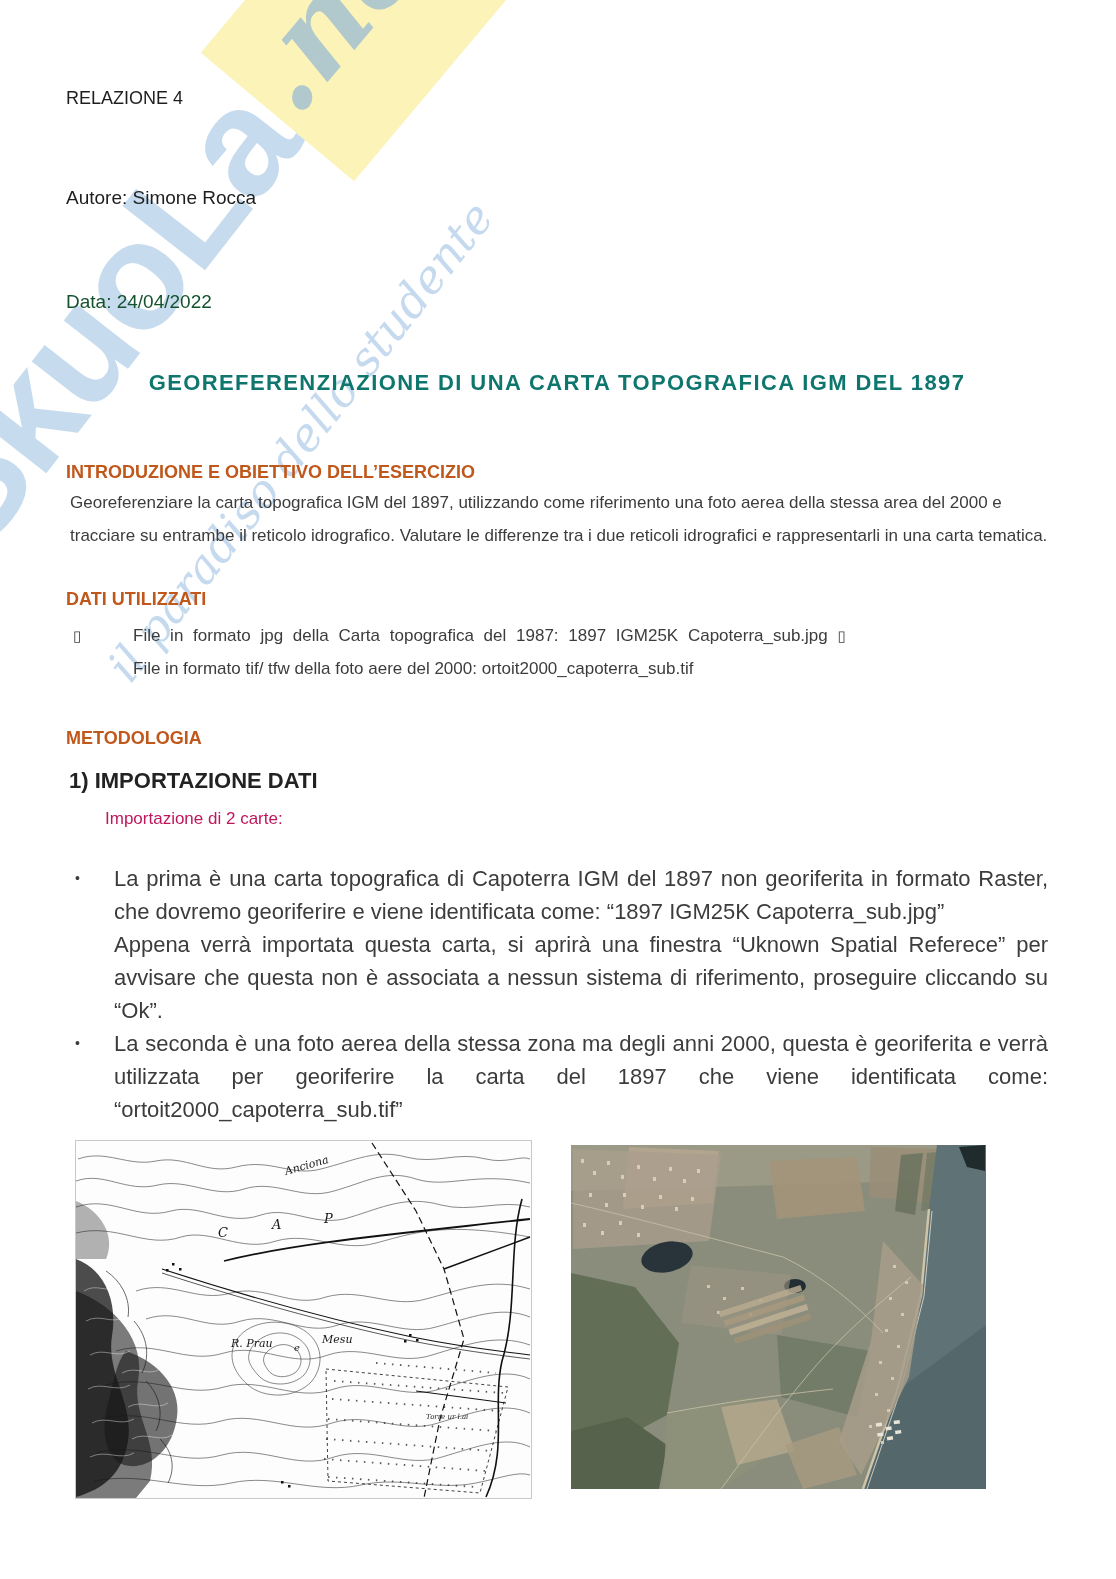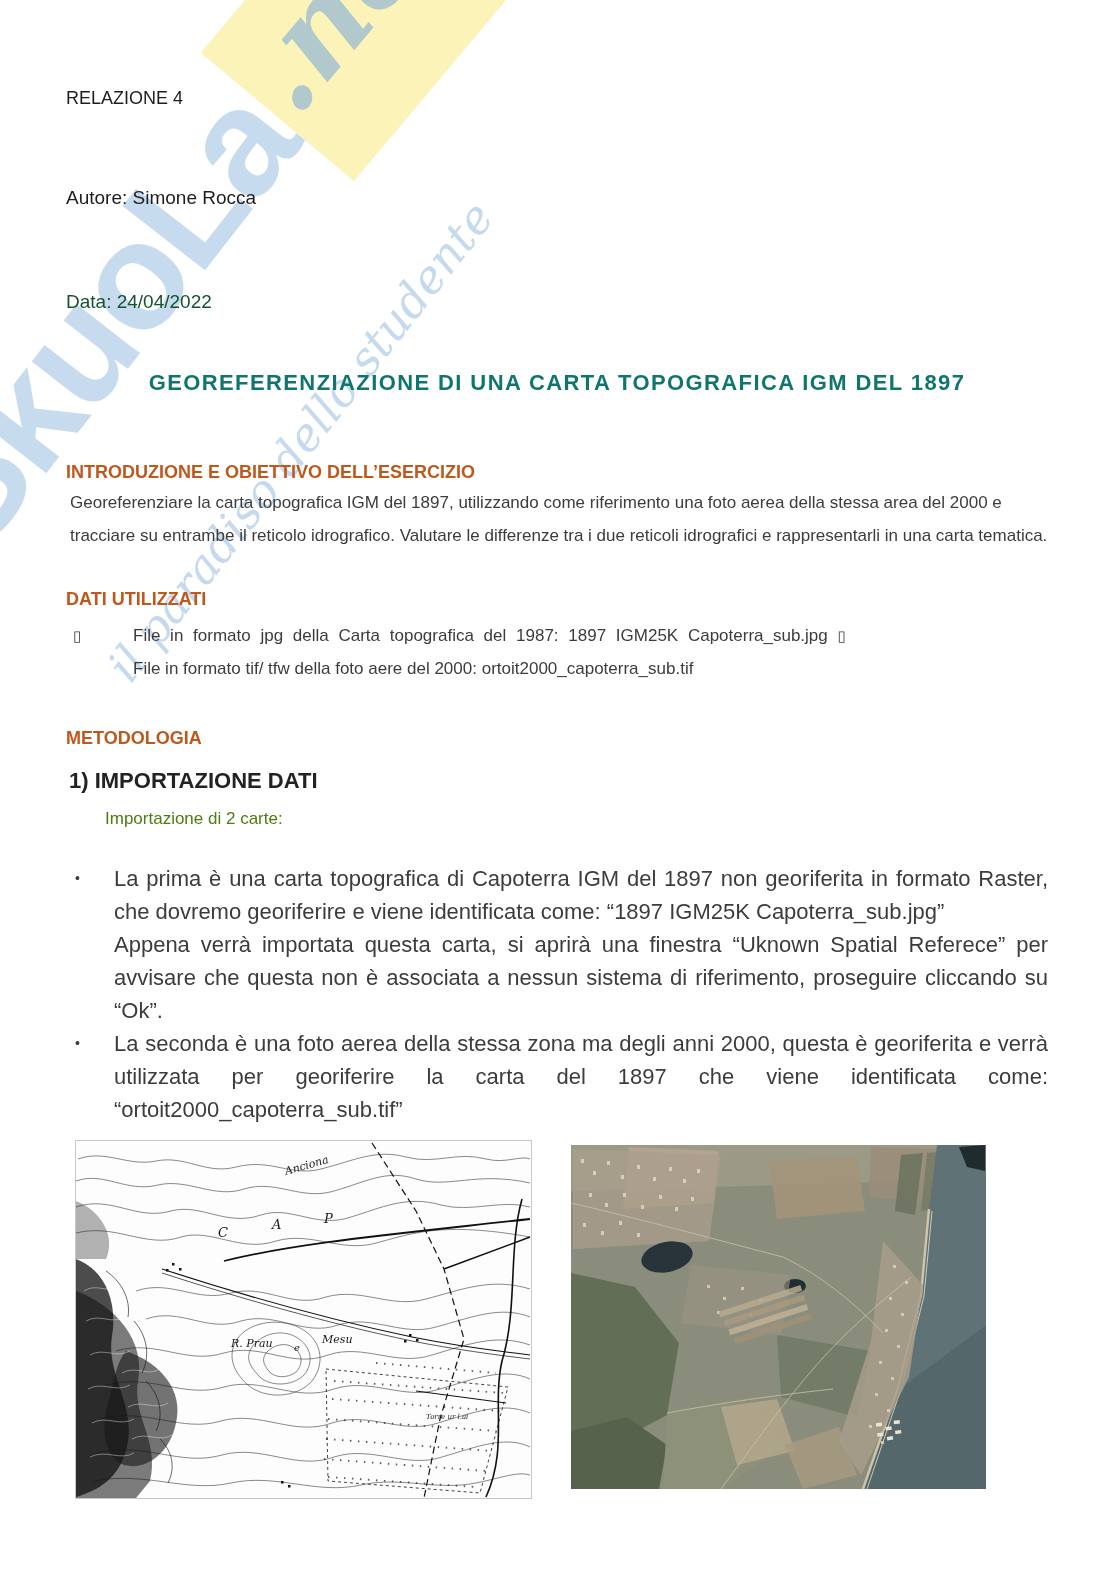--- a/index.html
+++ b/index.html
@@ -52,21 +52,21 @@
   p.body-text{margin:3px 0 0 0;padding-left:4px;font-size:17px;line-height:33px;color:#3c3c3c;}
   .sec-dati{margin-top:36px;}
   .dati-row{display:flex;margin-top:9px;}
   .dati-marker{width:60px;padding-left:7px;font-size:15px;line-height:33px;color:#3c3c3c;flex:0 0 auto;}
   .dati-body{flex:1;}
   .dati-body p{margin:0;font-size:17px;line-height:33px;color:#3c3c3c;}
   .dati-line1{word-spacing:5px;}
   .tofu{font-size:15px;}
   .sec-metodo{margin-top:42px;}
   h3.step{margin:21px 0 0 3px;font-size:22px;line-height:22px;color:#222222;font-weight:bold;}
-  p.step-sub{margin:10px 0 0 0;padding-left:39px;font-size:17px;line-height:33px;color:#4d7c0f;}
+  p.step-sub{margin:10px 0 0 0;padding-left:39px;font-size:17px;line-height:33px;color:#be185d;}
   .bullet{display:flex;margin-top:27px;}
   .bullet + .bullet{margin-top:0;}
   .b-marker{width:39px;padding-left:9px;font-size:14px;line-height:33px;color:#3c3c3c;flex:0 0 auto;}
   .b-body{flex:1;}
   .b-body p{margin:0;font-size:22px;line-height:33px;color:#3c3c3c;text-align:justify;}
   
   .figures{display:flex;align-items:flex-start;margin:14px 0 0 9px;}
   figure{margin:0;padding:0;}
   .fig-map svg{display:block;border:1px solid #c8c8c8;background:#fdfdfd;}
   .fig-aerial{margin-left:39px;margin-top:5px;}

